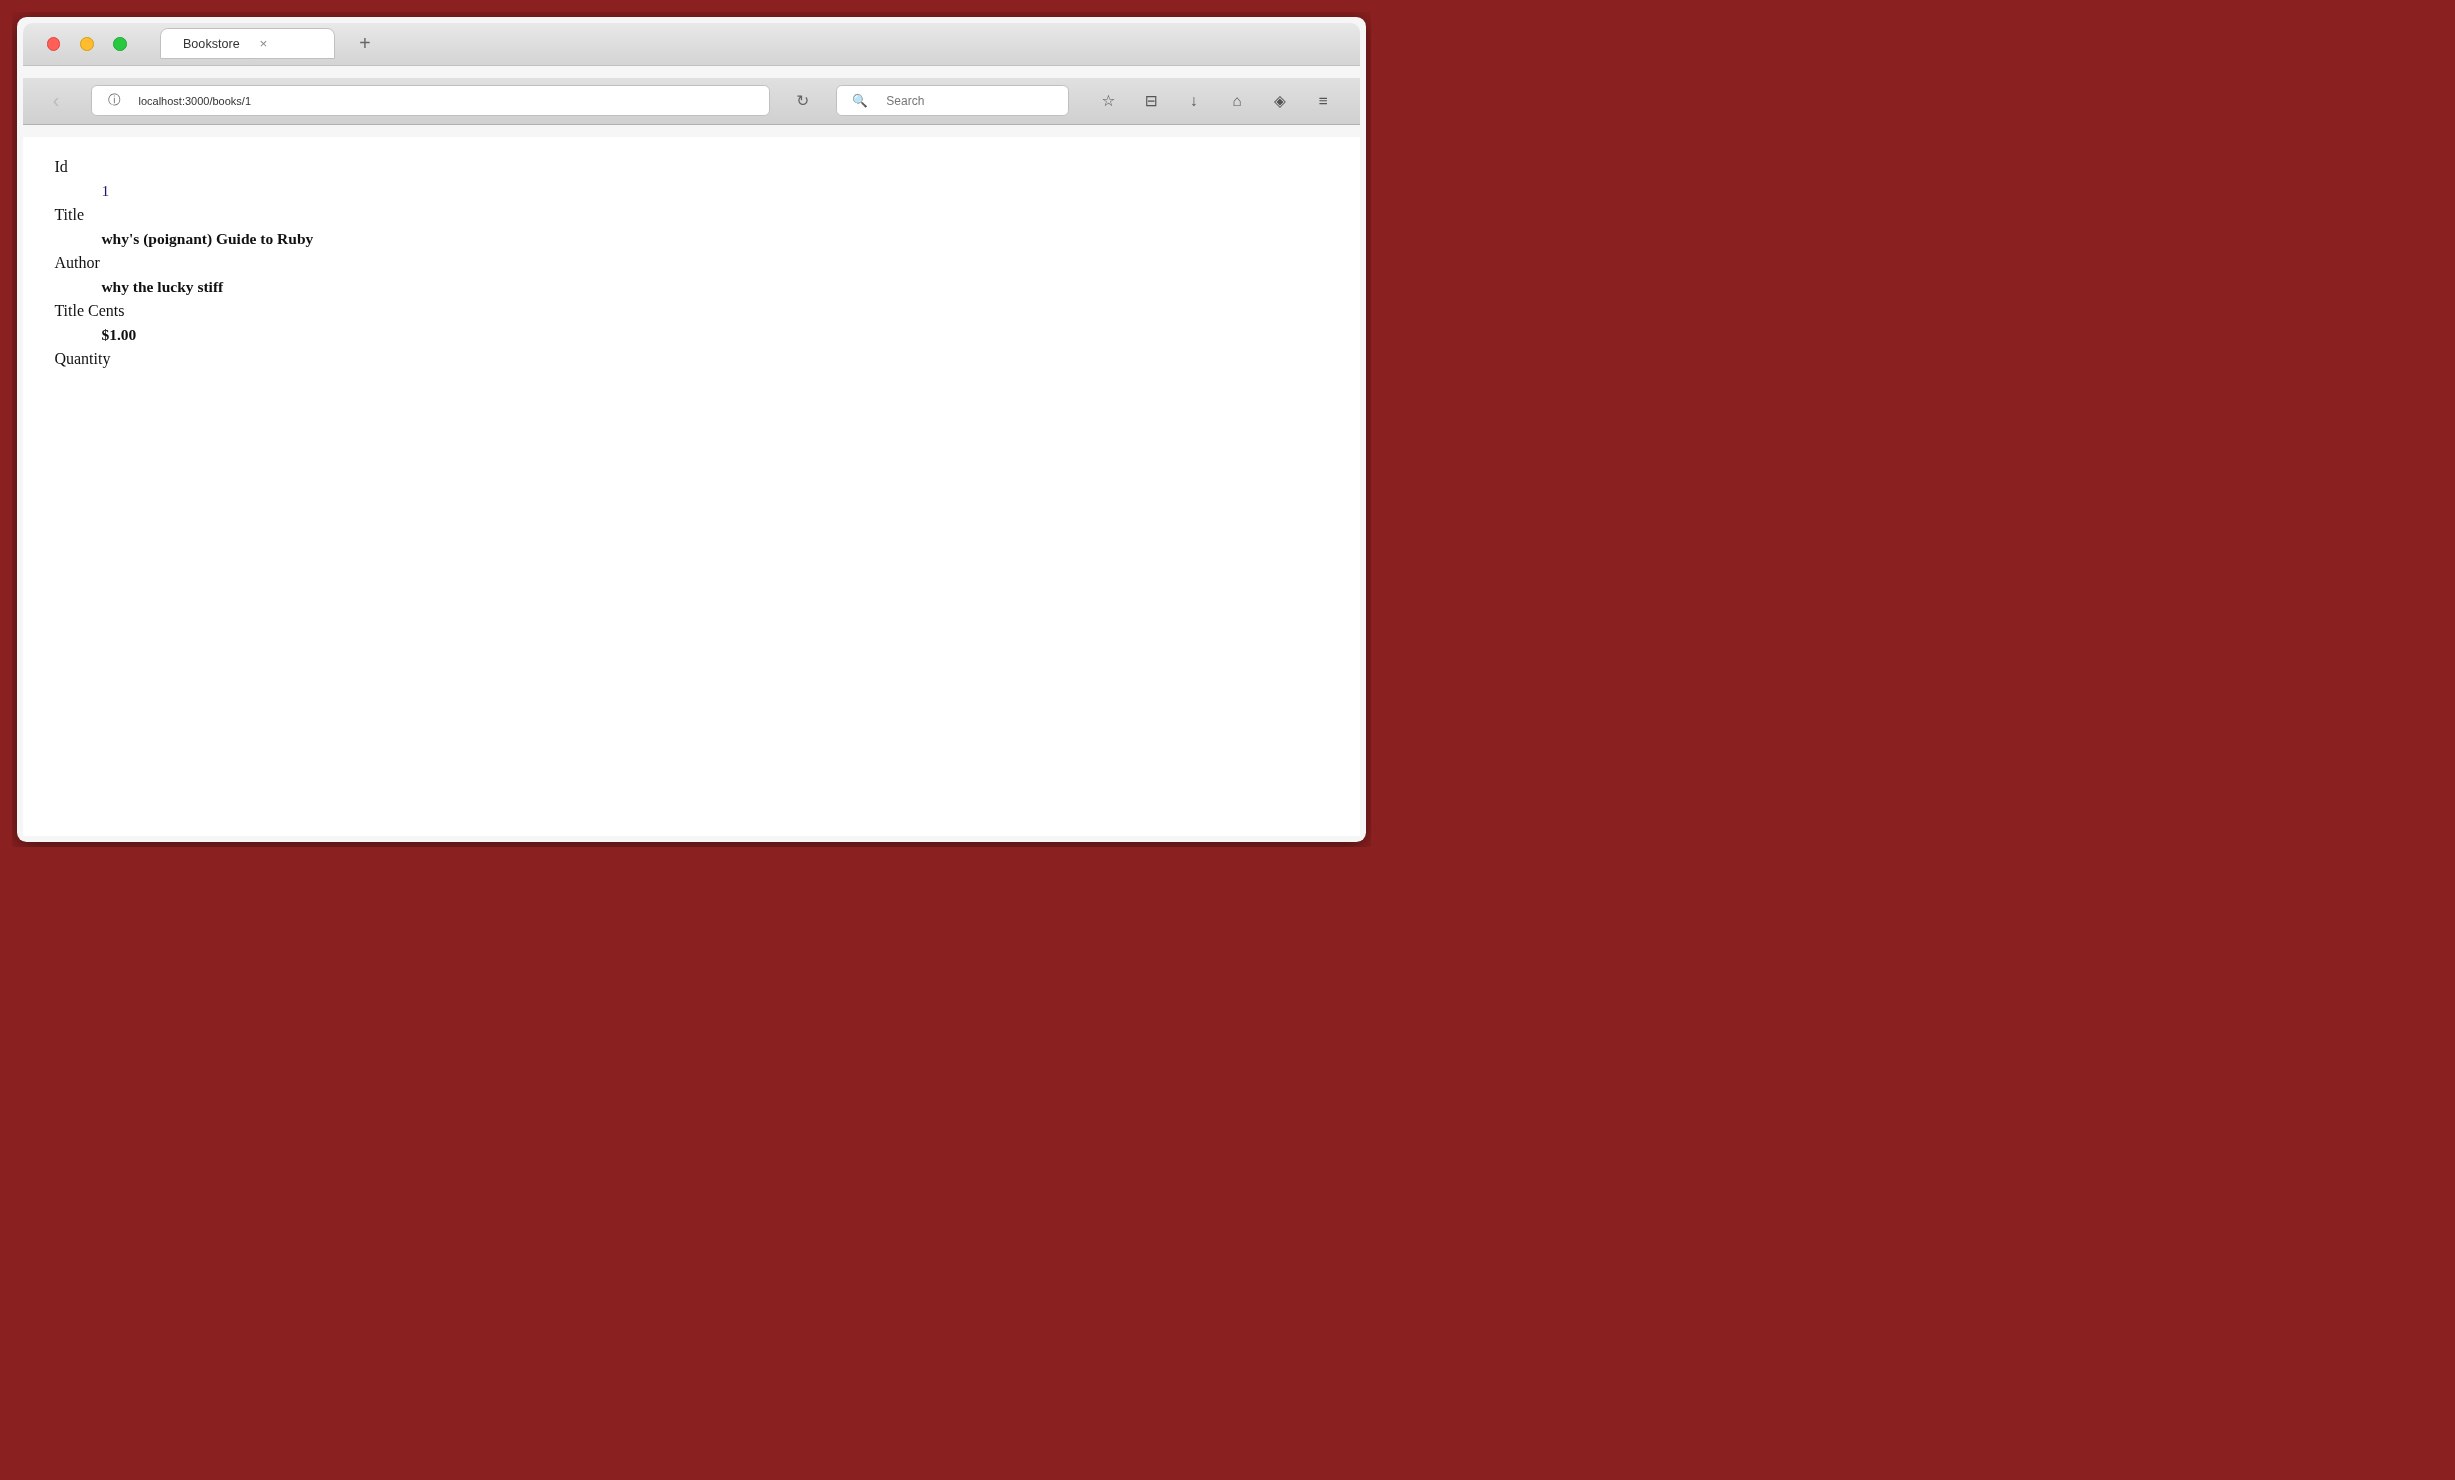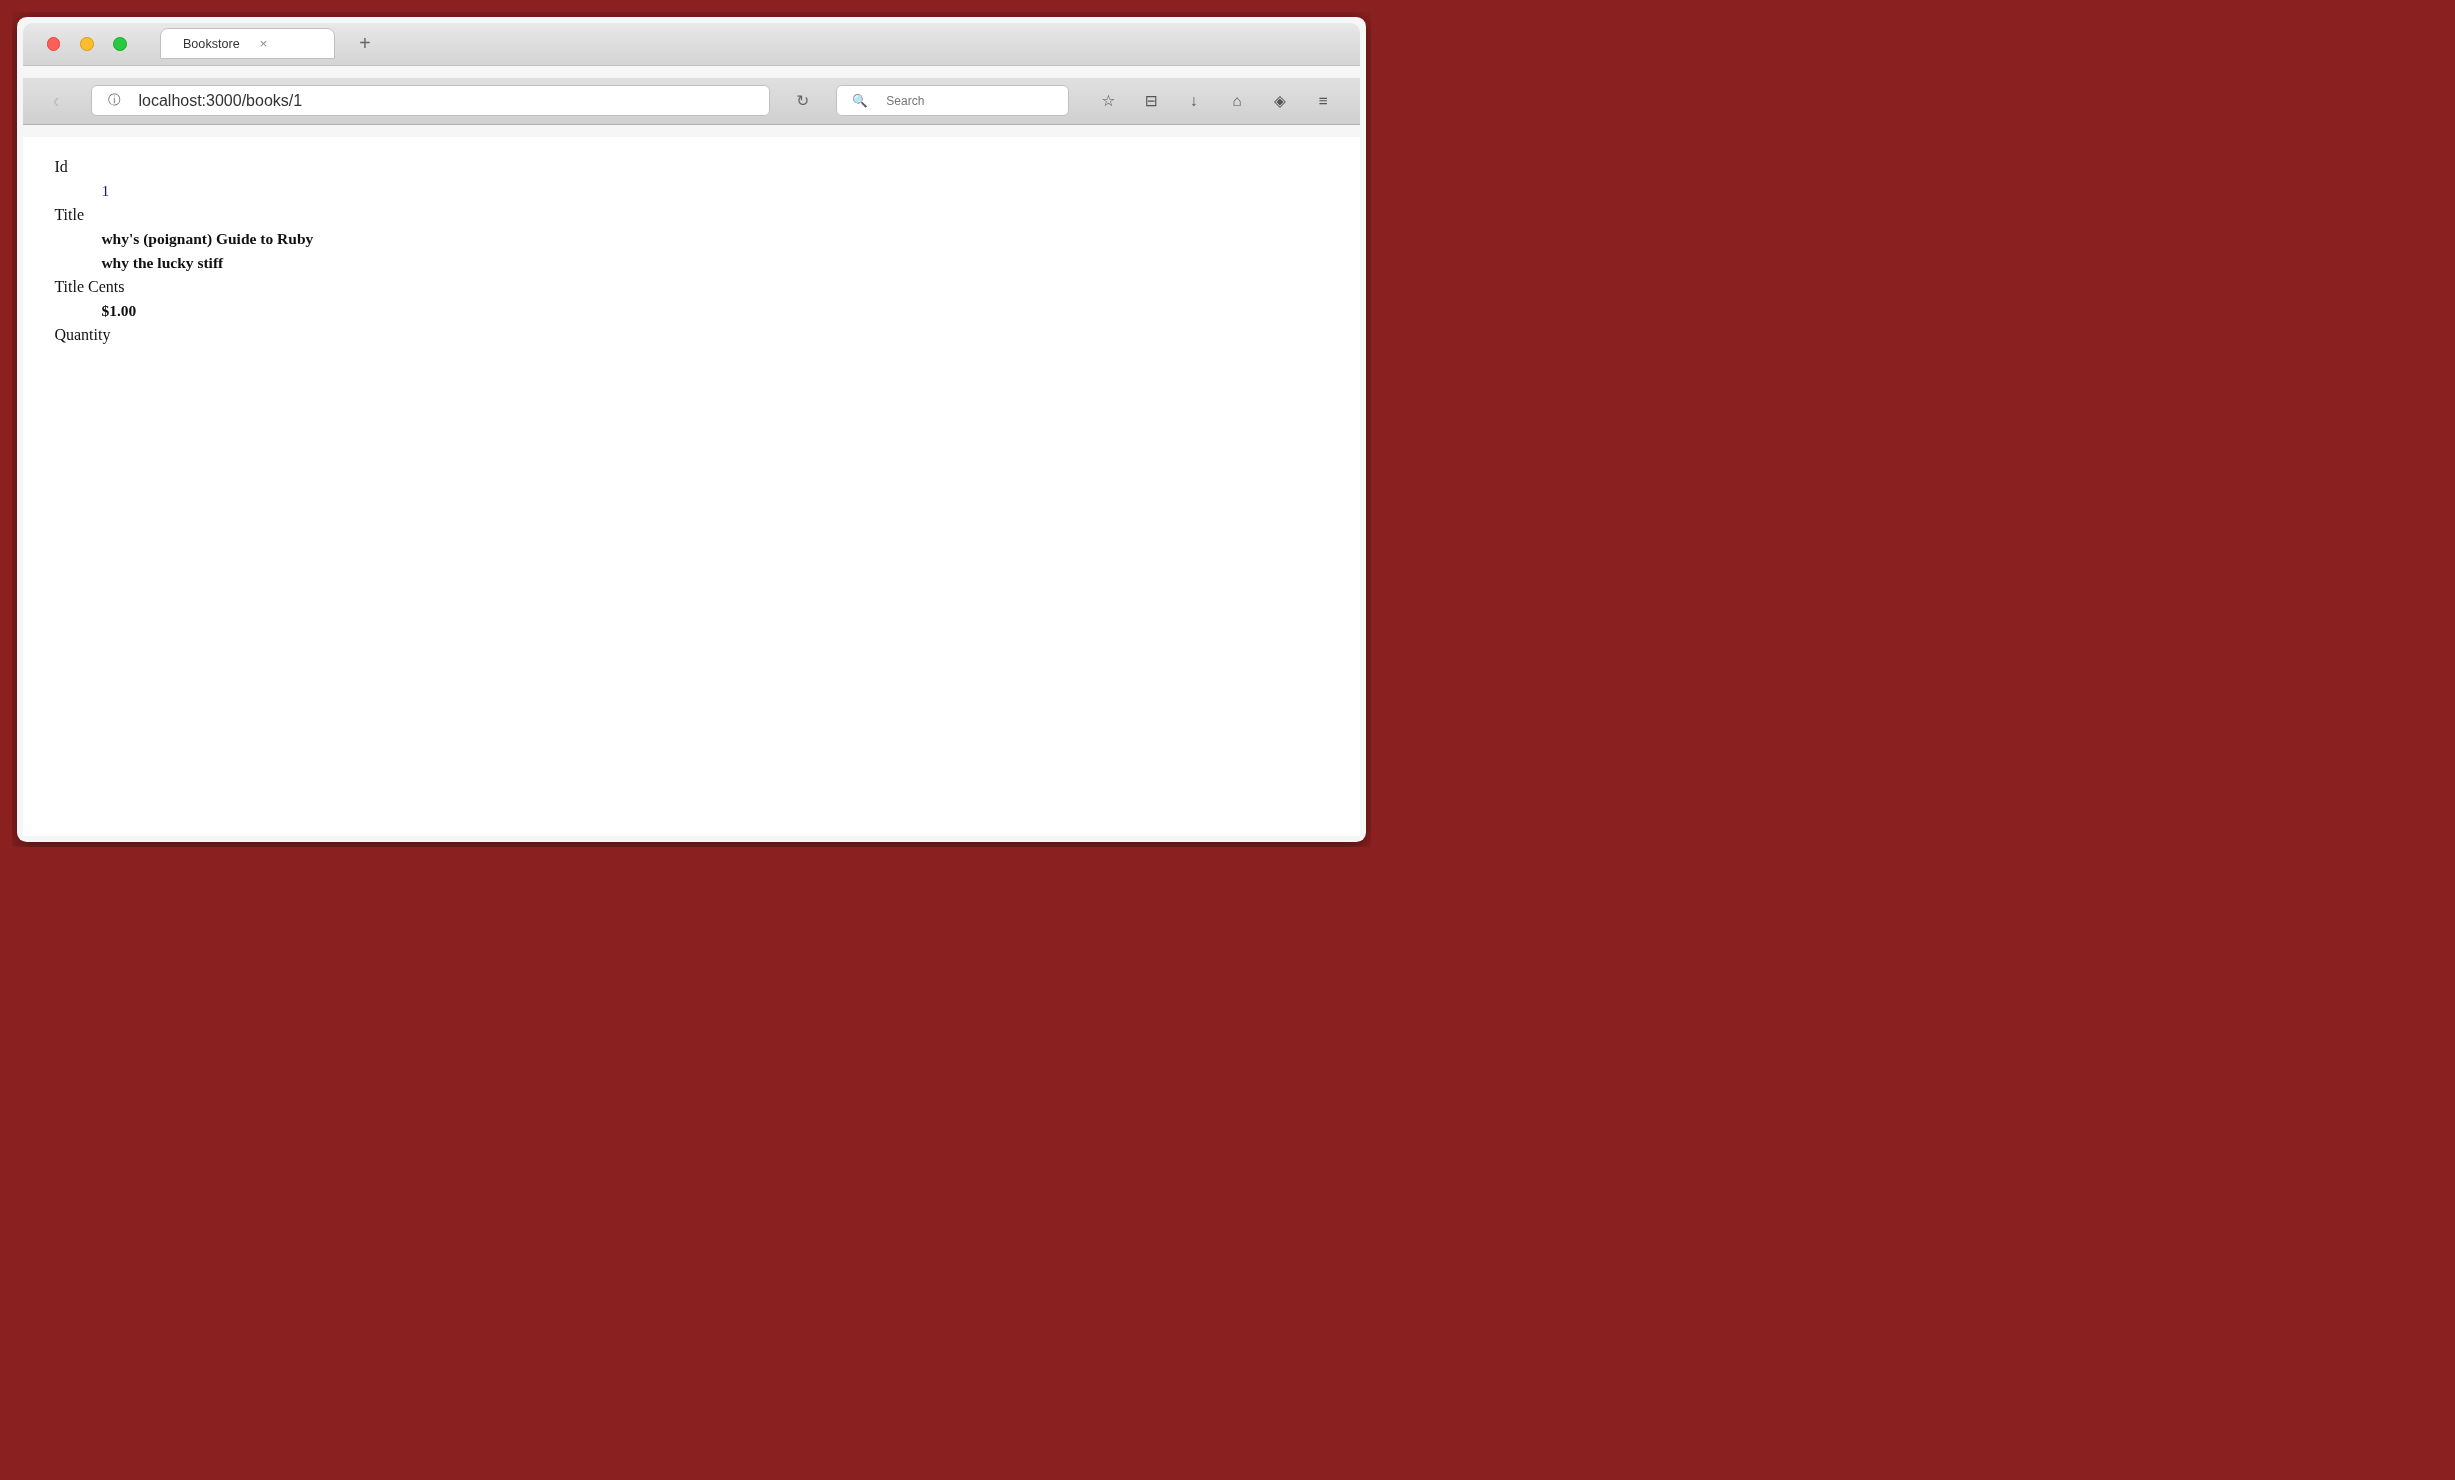--- a/index.html
+++ b/index.html
@@ -156,21 +156,21 @@
     }
 
     .address-bar .info-icon {
       color: #666;
       font-size: 12.6px;
     }
 
     .address-bar input {
       border: none;
       outline: none;
-      font-size: 16px;
+      font-size: 11px;
       color: #333;
       flex: 1;
       background: transparent;
     }
 
     .reload-btn {
       color: #666;
       font-size: 15.5px;
       cursor: pointer;
       background: none;
@@ -322,20 +322,21 @@
   <div class="page-content">
     <div class="book-field">
       <span class="field-label">Id</span>
       <span class="field-value">1</span>
     </div>
     <div class="book-field">
       <span class="field-label">Title</span>
       <span class="field-value black">why's (poignant) Guide to Ruby</span>
     </div>
     <div class="book-field">
+      <span class="field-label">Author</span>
       <span class="field-value black">why the lucky stiff</span>
     </div>
     <div class="book-field">
       <span class="field-label">Title Cents</span>
       <span class="field-value black">$1.00</span>
     </div>
     <div class="book-field">
       <span class="field-label">Quantity</span>
     </div>
   </div>

